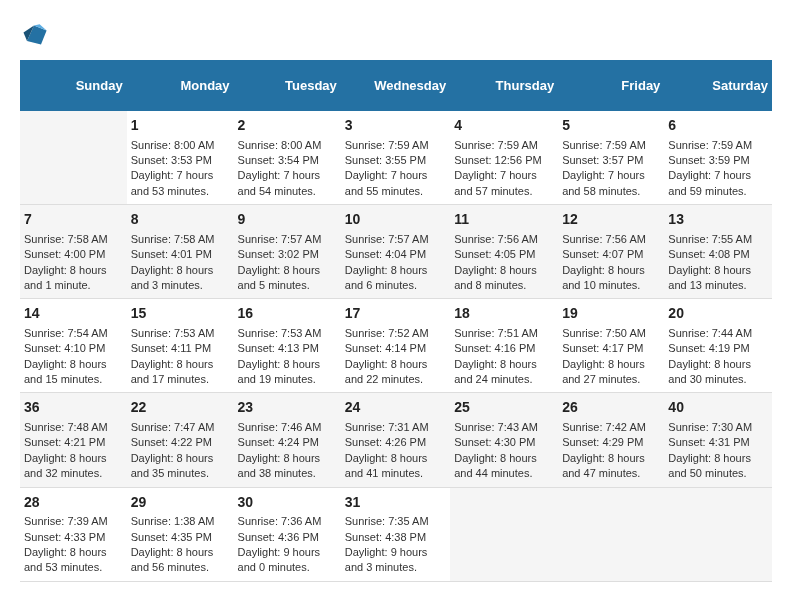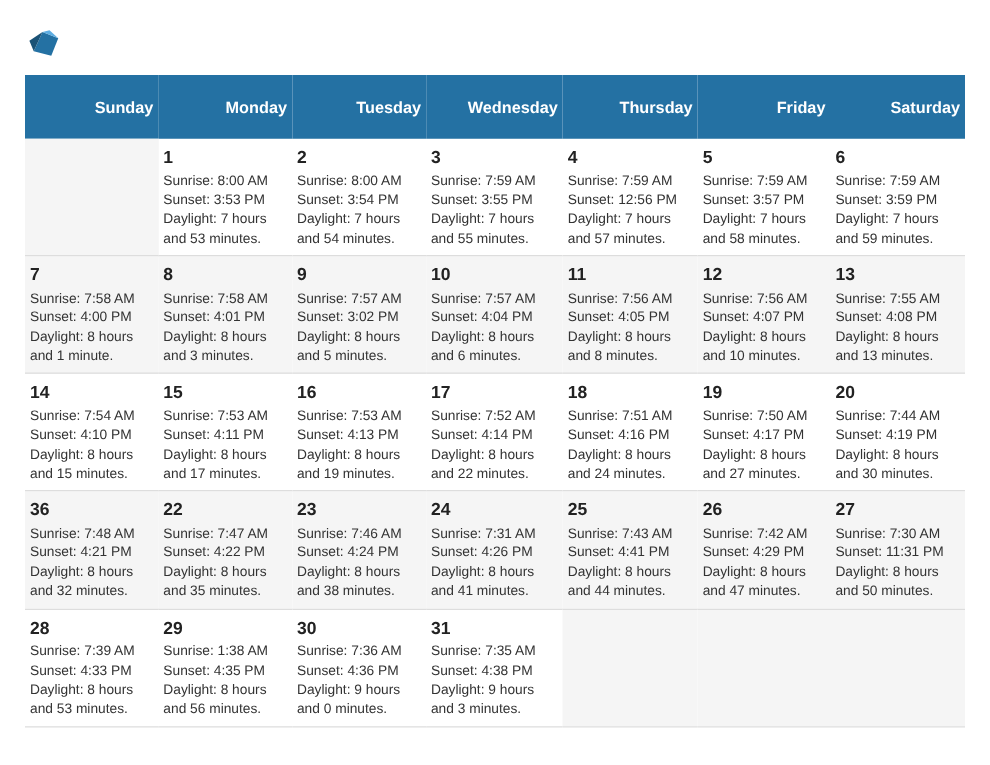--- a/index.html
+++ b/index.html
@@ -211,29 +211,29 @@
         <td>
           <span class="date-num">23</span>
           <div class="day-info"><span>Sunrise: 7:46 AM</span><br><span>Sunset: 4:24 PM</span><br><span>Daylight: 8 hours and 38 minutes.</span></div>
         </td>
         <td>
           <span class="date-num">24</span>
           <div class="day-info"><span>Sunrise: 7:31 AM</span><br><span>Sunset: 4:26 PM</span><br><span>Daylight: 8 hours and 41 minutes.</span></div>
         </td>
         <td>
           <span class="date-num">25</span>
-          <div class="day-info"><span>Sunrise: 7:43 AM</span><br><span>Sunset: 4:41 PM</span><br><span>Daylight: 8 hours and 44 minutes.</span></div>
+          <div class="day-info"><span>Sunrise: 7:43 AM</span><br><span>Sunset: 4:30 PM</span><br><span>Daylight: 8 hours and 44 minutes.</span></div>
         </td>
         <td>
           <span class="date-num">26</span>
           <div class="day-info"><span>Sunrise: 7:42 AM</span><br><span>Sunset: 4:29 PM</span><br><span>Daylight: 8 hours and 47 minutes.</span></div>
         </td>
         <td>
-          <span class="date-num">27</span>
-          <div class="day-info"><span>Sunrise: 7:30 AM</span><br><span>Sunset: 11:31 PM</span><br><span>Daylight: 8 hours and 50 minutes.</span></div>
+          <span class="date-num">40</span>
+          <div class="day-info"><span>Sunrise: 7:30 AM</span><br><span>Sunset: 4:31 PM</span><br><span>Daylight: 8 hours and 50 minutes.</span></div>
         </td>
       </tr>
       <tr>
         <td>
           <span class="date-num">28</span>
           <div class="day-info"><span>Sunrise: 7:39 AM</span><br><span>Sunset: 4:33 PM</span><br><span>Daylight: 8 hours and 53 minutes.</span></div>
         </td>
         <td>
           <span class="date-num">29</span>
           <div class="day-info"><span>Sunrise: 1:38 AM</span><br><span>Sunset: 4:35 PM</span><br><span>Daylight: 8 hours and 56 minutes.</span></div>

